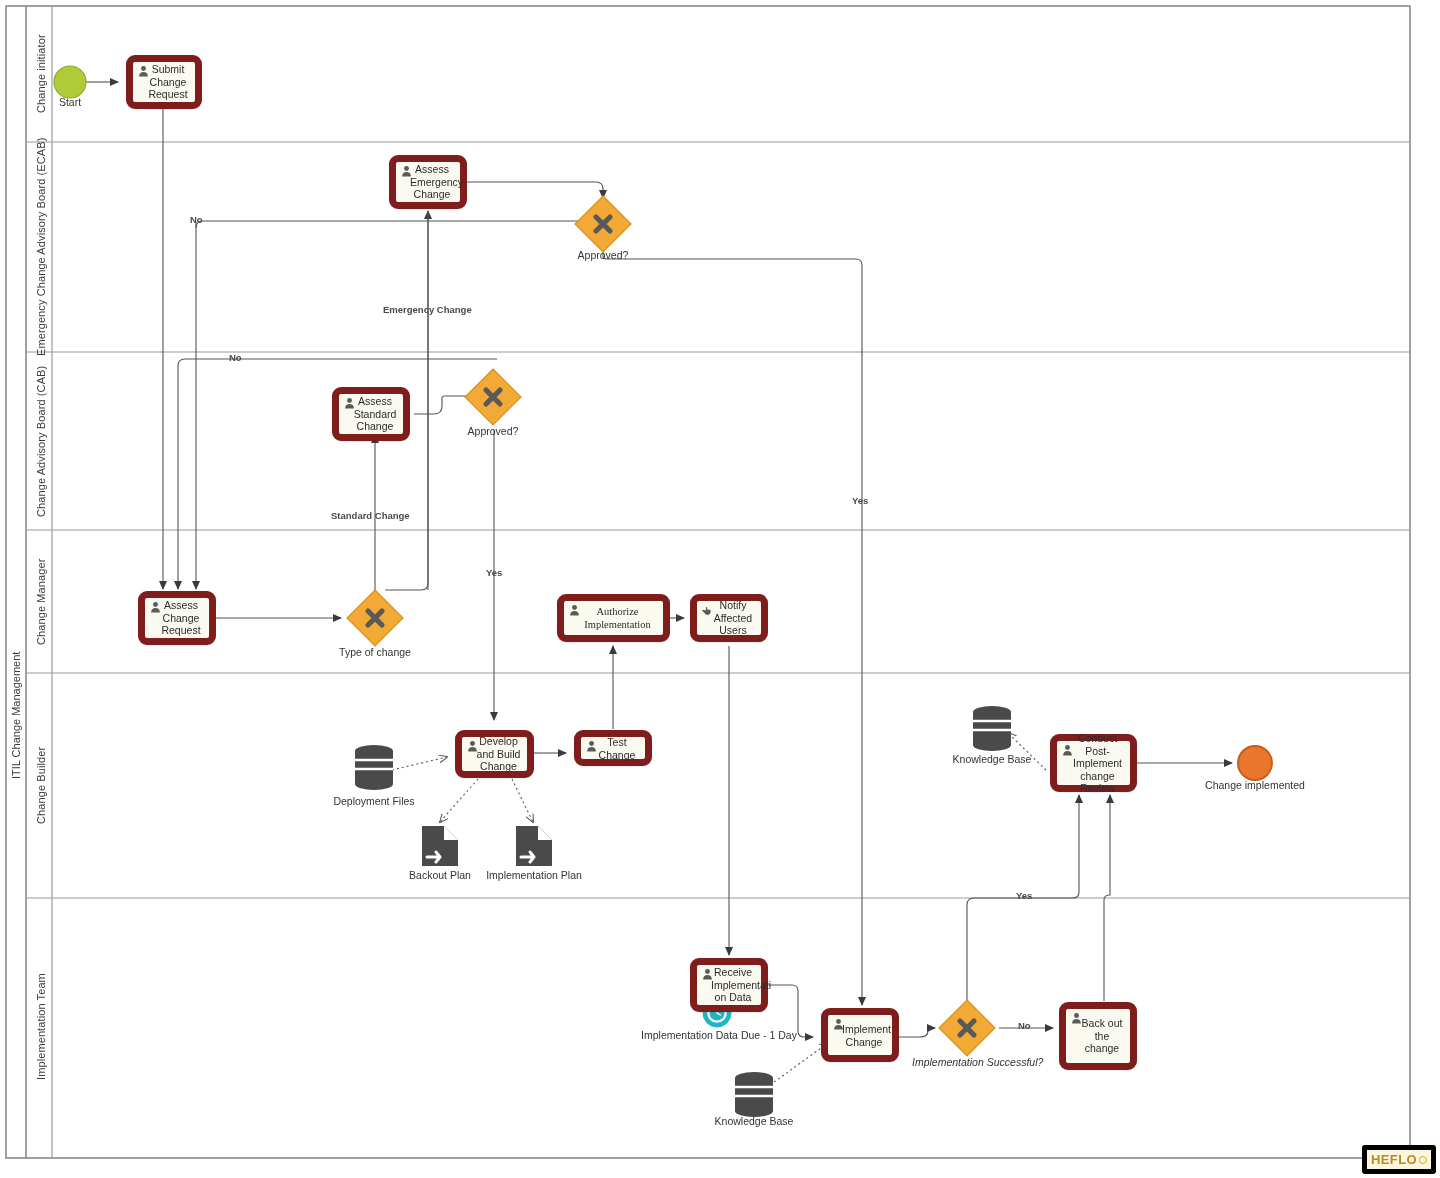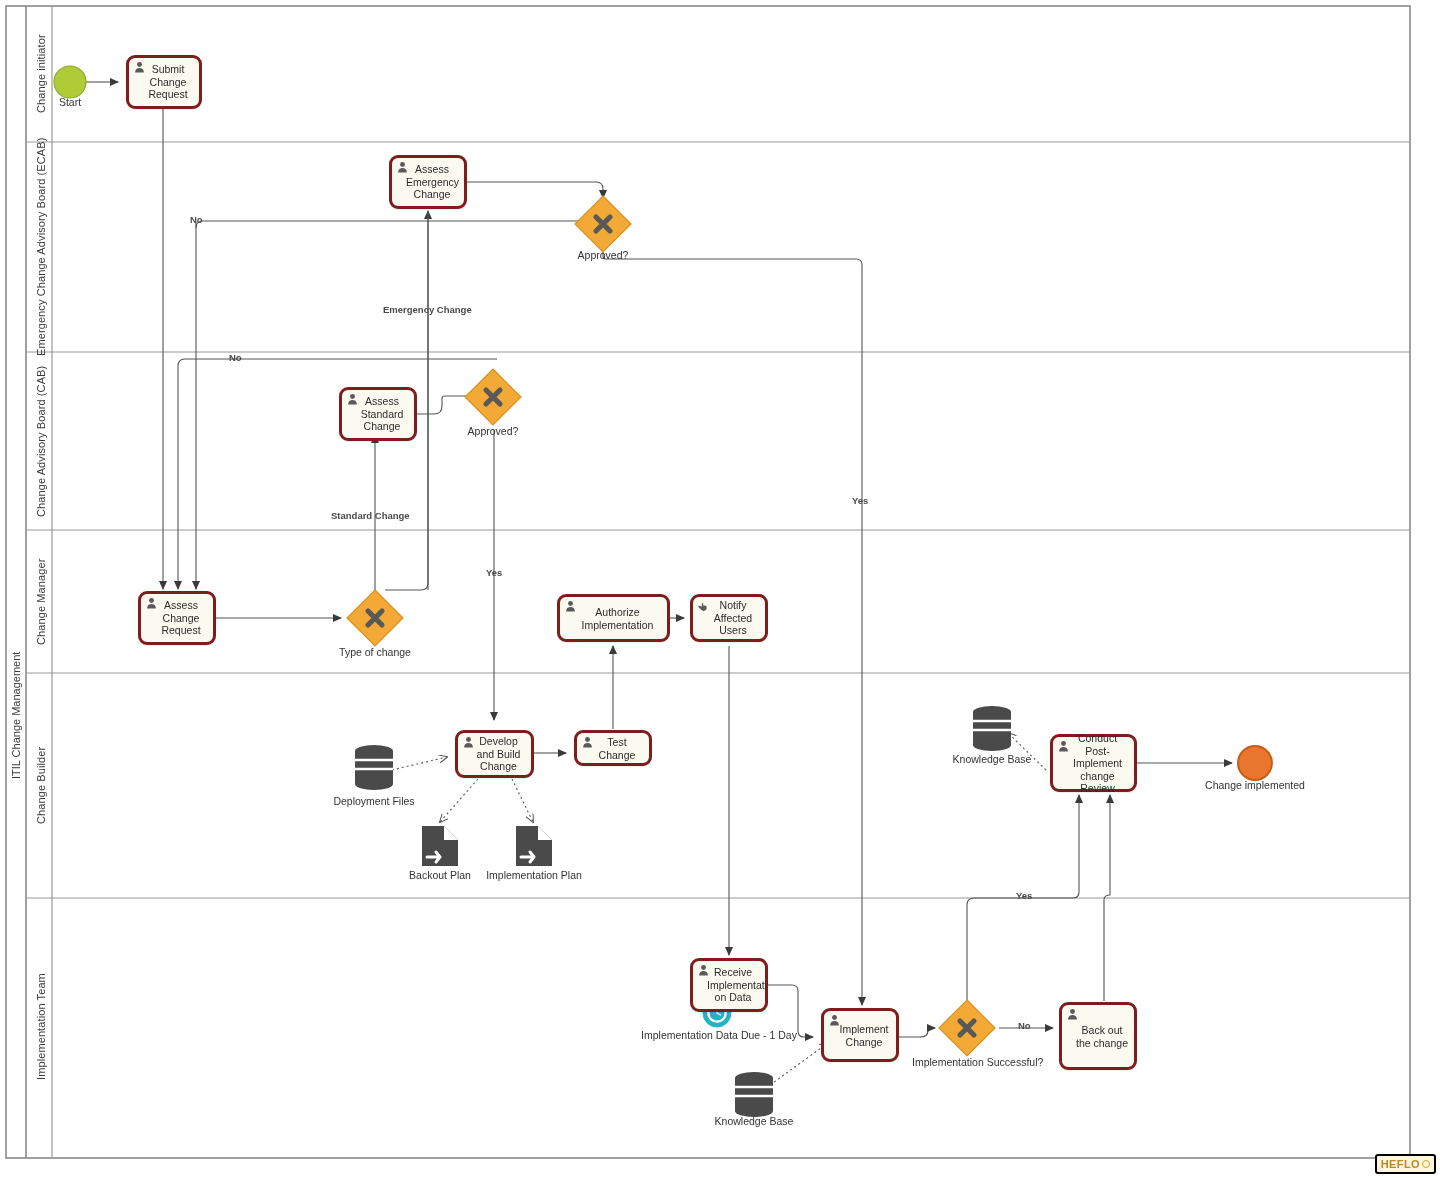--- a/index.html
+++ b/index.html
@@ -22,21 +22,21 @@
     font-size:11px;
     color:#3b3b3b;
     writing-mode:vertical-rl;
     transform:rotate(180deg);
     display:flex;align-items:center;justify-content:center;
     text-align:center;white-space:nowrap;
   }
   .task{
     position:absolute;
     background:#FBFAF0;
-    border:3px solid #7f1d1d;
+    border:7px solid #7f1d1d;
     border-radius:9px;
     box-sizing:border-box;
     box-shadow:0 1px 1px rgba(0,0,0,.07);
   }
   .task-label{
     position:absolute;left:14px;right:6px;top:50%;
     transform:translateY(-50%);
     font-size:10.5px;line-height:12.5px;
     color:#2b2b2b;text-align:center;
   }
@@ -53,23 +53,23 @@
     position:absolute;font-size:10.5px;color:#333;text-align:center;
     white-space:nowrap;
   }
   .flow-label{
     position:absolute;font-size:9.5px;color:#4a4a4a;white-space:nowrap;
     background:transparent;
     font-weight:bold;
   }
   .heflo{
     position:absolute;right:4px;bottom:4px;
-    border:2px solid #000000;border-radius:3px;
+    border:5px solid #000000;border-radius:3px;
     background:#fdf6dd;
-    color:#b9892a;font-size:11px;font-weight:bold;
+    color:#b9892a;font-size:13px;font-weight:bold;
     padding:2px 4px 2px 4px;letter-spacing:.4px;
     display:flex;align-items:center;gap:2px;
   }
   .heflo .dot{
     width:6px;height:6px;border-radius:50%;
     border:1.4px solid #d8a51f;display:inline-block;
   }
 </style>
 </head>
 <body>
@@ -232,37 +232,37 @@
   </div>
 
   <div class="task" style="left:389px;top:155px;width:78px;height:54px;">
     <svg class="task-icon" viewBox="0 0 16 16">
       <circle cx="8" cy="4.3" r="3" fill="#5a5a5a"></circle>
       <path d="M2.6,14 C2.6,10.2 5,8.6 8,8.6 C11,8.6 13.4,10.2 13.4,14 z" fill="#5a5a5a"></path>
     </svg>
     <div class="task-label">Assess Emergency Change</div>
   </div>
 
-  <div class="task" style="left:339px;top:387px;width:78px;height:54px;">
+  <div class="task" style="left:332px;top:387px;width:78px;height:54px;">
     <svg class="task-icon" viewBox="0 0 16 16">
       <circle cx="8" cy="4.3" r="3" fill="#5a5a5a"></circle>
       <path d="M2.6,14 C2.6,10.2 5,8.6 8,8.6 C11,8.6 13.4,10.2 13.4,14 z" fill="#5a5a5a"></path>
     </svg>
     <div class="task-label">Assess Standard Change</div>
   </div>
 
   <div class="task" style="left:138px;top:591px;width:78px;height:54px;">
     <svg class="task-icon" viewBox="0 0 16 16">
       <circle cx="8" cy="4.3" r="3" fill="#5a5a5a"></circle>
       <path d="M2.6,14 C2.6,10.2 5,8.6 8,8.6 C11,8.6 13.4,10.2 13.4,14 z" fill="#5a5a5a"></path>
     </svg>
     <div class="task-label">Assess Change Request</div>
   </div>
 
-  <div class="task" style="left:557px;top:594px;width:113px;height:48px;">
+  <div class="task" style="left:557px;top:594px;width:113px;height:48px;font-family:Liberation Serif, serif;">
     <svg class="task-icon" viewBox="0 0 16 16">
       <circle cx="8" cy="4.3" r="3" fill="#5a5a5a"></circle>
       <path d="M2.6,14 C2.6,10.2 5,8.6 8,8.6 C11,8.6 13.4,10.2 13.4,14 z" fill="#5a5a5a"></path>
     </svg>
     <div class="task-label">Authorize Implementation</div>
   </div>
 
   <div class="task" style="left:690px;top:594px;width:78px;height:48px;">
     <svg class="task-icon" viewBox="0 0 16 16">
       <path d="M1.5,8.4 C1.5,7.4 2.6,7 3.6,7.3 L6,7.9 L6,4.3 C6,3.4 7.6,3.4 7.6,4.3 L7.6,7.2
@@ -320,21 +320,21 @@
     <div class="task-label">Back out the change</div>
   </div>
 
   <div class="ev-label" style="left:40px;top:96px;width:60px;">Start</div>
   <div class="ev-label" style="left:1185px;top:779px;width:140px;">Change implemented</div>
   <div class="ev-label" style="left:641px;top:1029px;width:156px;">Implementation Data Due - 1 Day</div>
 
   <div class="gw-label" style="left:553px;top:249px;width:100px;">Approved?</div>
   <div class="gw-label" style="left:443px;top:425px;width:100px;">Approved?</div>
   <div class="gw-label" style="left:320px;top:646px;width:110px;">Type of change</div>
-  <div class="gw-label" style="left:912px;top:1056px;width:110px;">Implementation Successful?</div>
+  <div class="gw-label" style="left:912px;top:1056px;width:110px;font-style:italic;">Implementation Successful?</div>
 
   <div class="obj-label" style="left:314px;top:795px;width:120px;">Deployment Files</div>
   <div class="obj-label" style="left:380px;top:869px;width:120px;text-align:center;">Backout Plan</div>
   <div class="obj-label" style="left:468px;top:869px;width:132px;">Implementation Plan</div>
   <div class="obj-label" style="left:932px;top:753px;width:120px;">Knowledge Base</div>
   <div class="obj-label" style="left:694px;top:1115px;width:120px;">Knowledge Base</div>
 
   <div class="flow-label" style="left:190px;top:214px;">No</div>
   <div class="flow-label" style="left:229px;top:352px;">No</div>
   <div class="flow-label" style="left:383px;top:304px;">Emergency Change</div>

